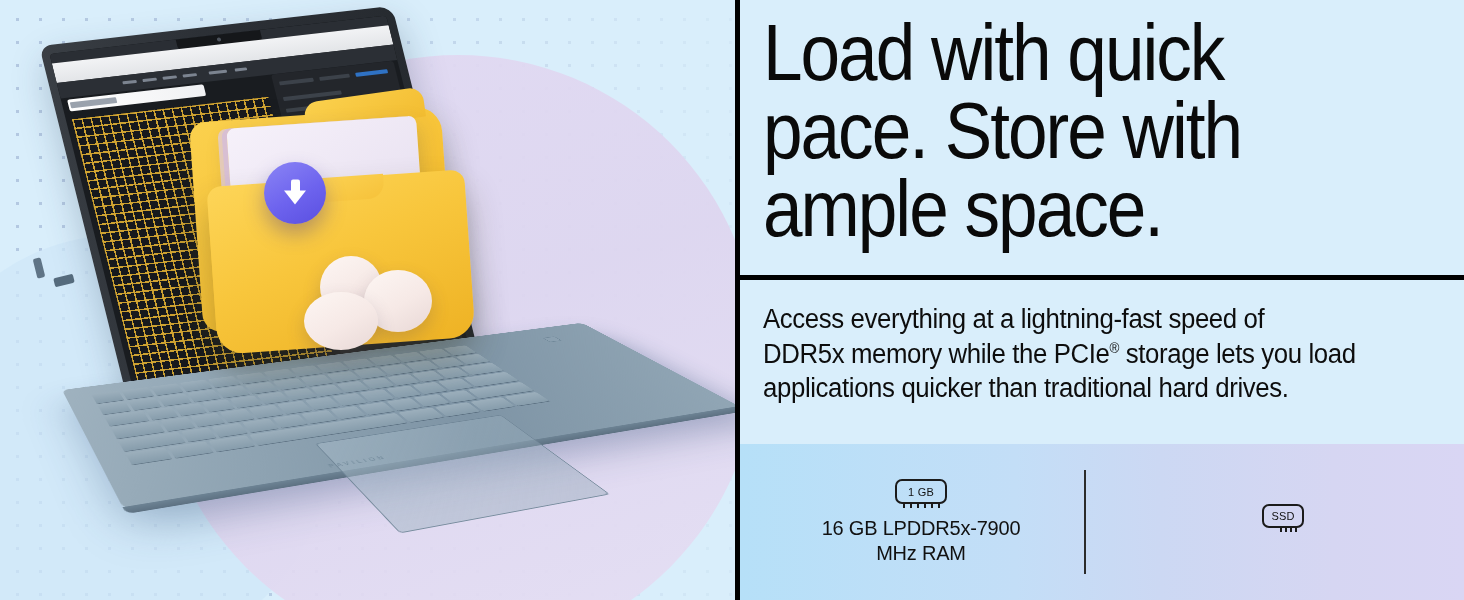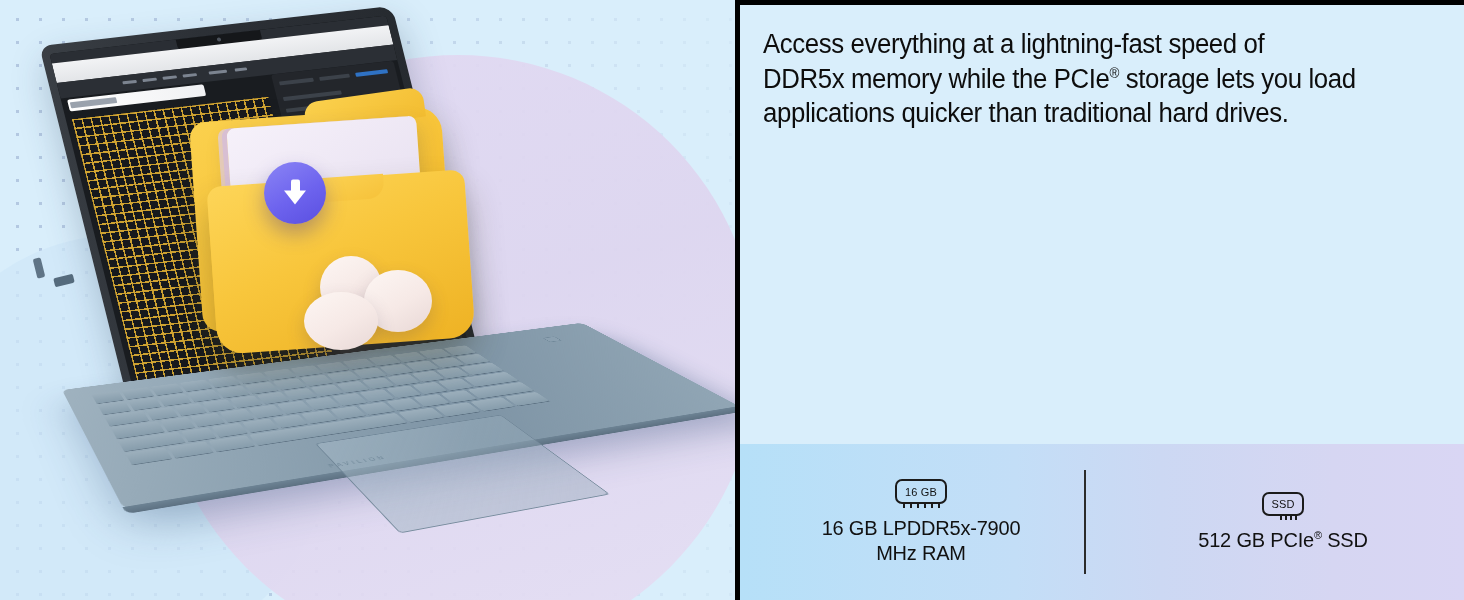--- a/index.html
+++ b/index.html
@@ -569,35 +569,40 @@
         <div class="dl-badge">
           <div class="dl-arrow"></div>
         </div>
       </div>
 
     </div>
   </div>
 
   <div class="right-panel">
 
+    <div class="headline-wrap">
+      <h1 class="headline">Load with quick
+pace. Store with
+ample space.</h1>
+    </div>
 
     <div class="rule"></div>
 
     <div class="body-wrap">
       <p class="body-copy"><span>Access everything at a lightning-fast speed of
 DDR5x memory while the PCIe</span><sup>®</sup><span> storage lets you load
 applications quicker than traditional hard drives.</span></p>
     </div>
 
     <div class="spec-strip">
       <div class="spec-divider"></div>
 
       <div class="spec-col">
         <div class="chip-icon ram">
-          <span class="chip-label">16 GB</span>
+          <span class="chip-label">1 GB</span>
           <span class="pins ram">
             <i></i>
               <i></i>
               <i></i>
               <i></i>
               <i></i>
               <i></i>
           </span>
         </div>
         <div class="spec-text">16 GB LPDDR5x-7900
@@ -607,18 +612,17 @@
       <div class="spec-col">
         <div class="chip-icon ssd">
           <span class="chip-label">SSD</span>
           <span class="pins ssd">
             <i></i>
               <i></i>
               <i></i>
               <i></i>
           </span>
         </div>
-        <div class="spec-text"><span>512 GB PCIe</span><sup>®</sup><span> SSD</span></div>
       </div>
     </div>
 
   </div>
 </div>
 
 </body></html>

